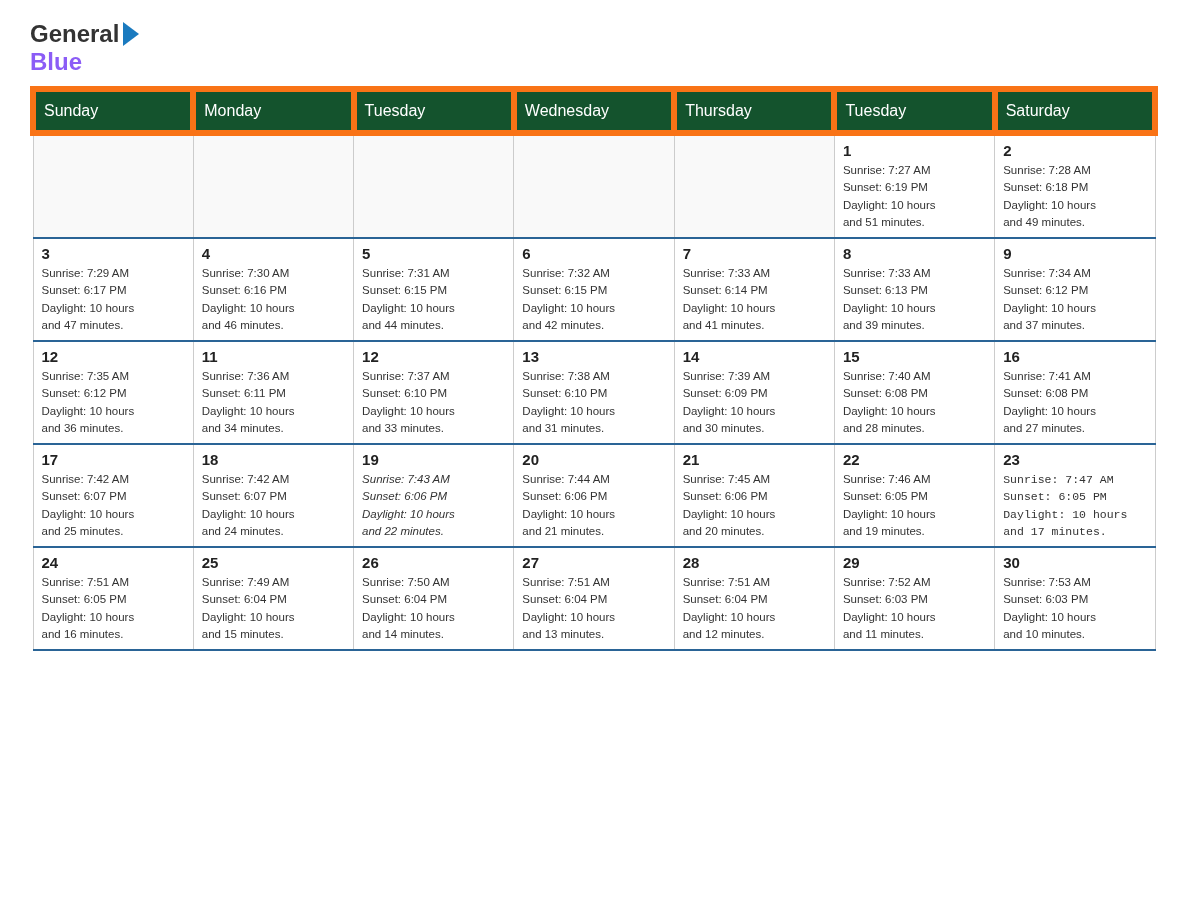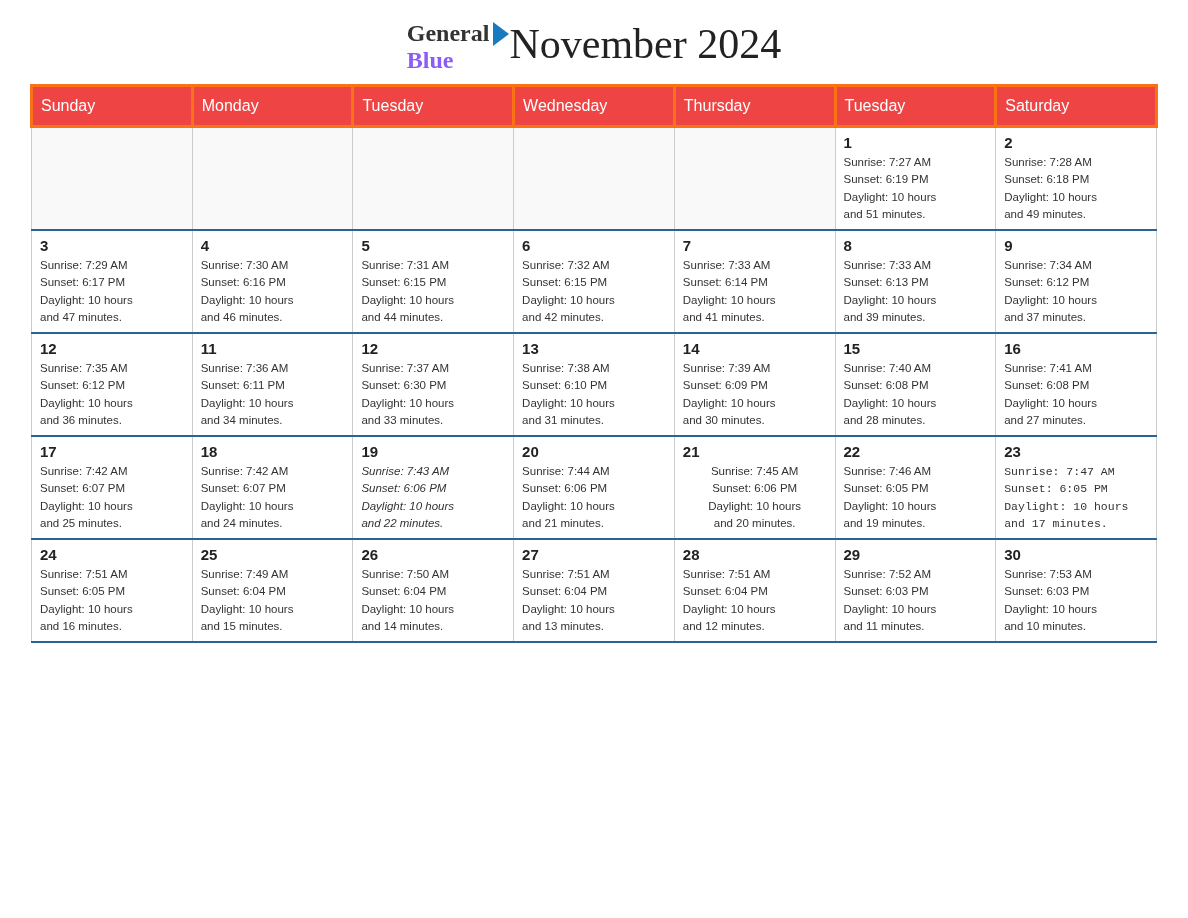--- a/index.html
+++ b/index.html
@@ -4,24 +4,23 @@
   <style>
     * { box-sizing: border-box; margin: 0; padding: 0; }
     body {
       font-family: Arial, sans-serif;
       background: #fff;
       padding: 20px 30px;
       color: #333;
     }
     .header-top {
       display: flex;
-      justify-content: center;
+      justify-content: space-between;
       align-items: flex-start;
       margin-bottom: 10px;
-      font-family: Liberation Serif, serif;
     }
     .logo {
       display: flex;
       flex-direction: column;
       align-items: flex-start;
     }
     .logo-arrow {
       display: inline-block;
       width: 0;
       height: 0;
@@ -48,27 +47,27 @@
       font-weight: normal;
       color: #444;
       margin-top: 4px;
     }
     .calendar {
       width: 100%;
       border-collapse: collapse;
       margin-top: 10px;
     }
     .calendar thead tr th {
-      background-color: #ef4444;
+      background-color: #14532d;
       color: #fff;
       padding: 10px 8px;
       text-align: left;
       font-size: 16px;
       font-weight: normal;
-      border: 3px solid #f97316;
+      border: 6px solid #f97316;
     }
     .calendar tbody tr td {
       vertical-align: top;
       border: 1px solid #ccc;
       padding: 6px 8px;
       font-size: 12px;
       color: #333;
       min-height: 90px;
       width: 14.28%;
     }
@@ -98,21 +97,20 @@
   <div class="logo">
     <div class="logo-row">
       <span style="font-size:24px;font-weight:bold;color:#333;">General</span>
       <span class="logo-arrow"></span>
     </div>
     <div>
       <span style="font-size:24px;font-weight:bold;color:#8b5cf6;">Blue</span>
     </div>
   </div>
   <div class="title-block">
-    <h1>November 2024</h1>
   </div>
 </div>
 
 <table class="calendar">
   <thead>
     <tr>
     <th>Sunday</th>
         <th>Monday</th>
         <th>Tuesday</th>
         <th>Wednesday</th>
@@ -205,21 +203,21 @@
         <td>
           <span class="day-number">11</span>
           <div class="day-info" style="white-space: pre-line;">Sunrise: 7:36 AM
 Sunset: 6:11 PM
 Daylight: 10 hours
 and 34 minutes.</div>
         </td>
         <td>
           <span class="day-number">12</span>
           <div class="day-info" style="white-space: pre-line;">Sunrise: 7:37 AM
-Sunset: 6:30 PM
+Sunset: 6:10 PM
 Daylight: 10 hours
 and 33 minutes.</div>
         </td>
         <td>
           <span class="day-number">13</span>
           <div class="day-info" style="white-space: pre-line;">Sunrise: 7:38 AM
 Sunset: 6:10 PM
 Daylight: 10 hours
 and 31 minutes.</div>
         </td>
@@ -269,21 +267,21 @@
         </td>
         <td>
           <span class="day-number">20</span>
           <div class="day-info" style="white-space: pre-line;">Sunrise: 7:44 AM
 Sunset: 6:06 PM
 Daylight: 10 hours
 and 21 minutes.</div>
         </td>
         <td>
           <span class="day-number">21</span>
-          <div class="day-info" style="white-space: pre-line; text-align: center;">Sunrise: 7:45 AM
+          <div class="day-info" style="white-space: pre-line;">Sunrise: 7:45 AM
 Sunset: 6:06 PM
 Daylight: 10 hours
 and 20 minutes.</div>
         </td>
         <td>
           <span class="day-number">22</span>
           <div class="day-info" style="white-space: pre-line;">Sunrise: 7:46 AM
 Sunset: 6:05 PM
 Daylight: 10 hours
 and 19 minutes.</div>

